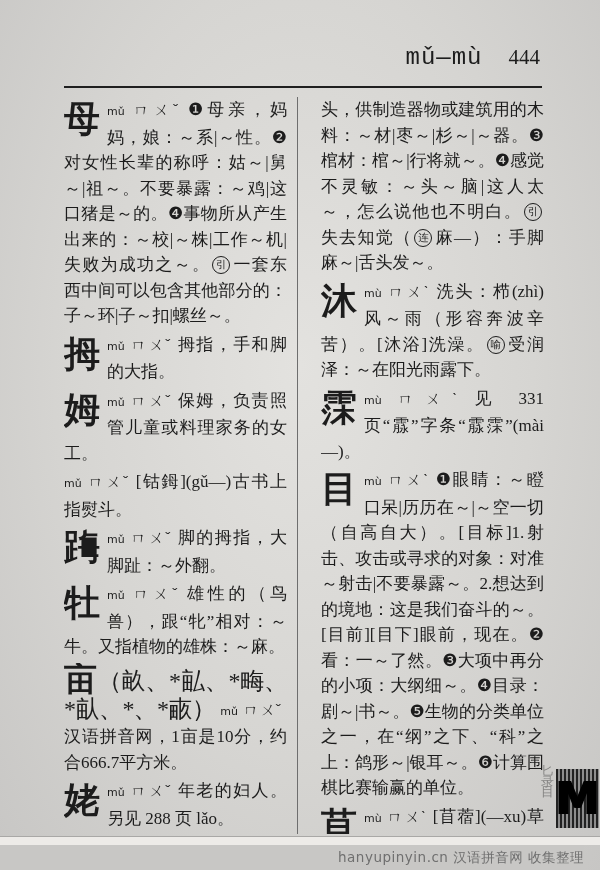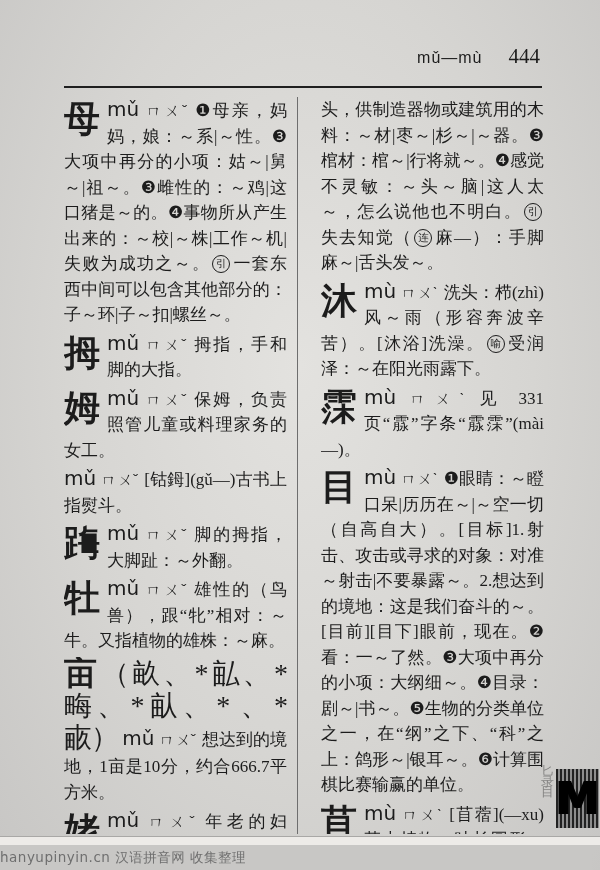--- a/index.html
+++ b/index.html
@@ -2,45 +2,45 @@
 <html><head>
 <meta charset="utf-8">
 <style>
   html,body{margin:0;padding:0;width:600px;height:870px;overflow:hidden;
     font-family:"Liberation Serif",serif;}
   .page{position:absolute;inset:0;
     background:radial-gradient(ellipse at 50% 42%, #e3e2df 0%, #d6d5d2 55%, #c7c6c4 100%);
     color:#1c1c1c;}
   
   .hdr{position:absolute;top:44px;right:60px;white-space:nowrap;}
-  .hdr-py{font-family:Liberation Sans, sans-serif;font-size:16px;letter-spacing:1px;color:#1d1d1d;}
+  .hdr-py{font-family:Liberation Mono, monospace;font-size:24px;letter-spacing:1px;color:#1d1d1d;}
   .hdr-num{font-size:21px;margin-left:22px;color:#1d1d1d;}
   .hdr-rule{position:absolute;top:86px;left:64px;right:58px;height:2px;background:#1f1f1f;}
   
   .cols{position:absolute;top:97px;left:64px;right:56px;bottom:36px;display:flex;overflow:hidden;}
   .col{width:50%;font-size:17px;line-height:25.5px;text-align:justify;overflow:hidden;}
   .col-left{padding-right:10px;}
   .col-right{border-left:1px solid #6e6e6e;padding-left:23px;}
   .entry{margin:0 0 3px 0;overflow:hidden;}
   .hw{float:left;font-size:36px;line-height:1.05;font-weight:700;margin:4px 7px 4px 0;
       font-family:"Liberation Serif",serif;}
   .hw-paren{font-size:28px;font-weight:400;letter-spacing:-2px;}
   .hw-inline{font-size:33px;font-weight:700;line-height:1;vertical-align:-3px;}
-  .variants{font-size:28px;font-weight:400;line-height:1.15;letter-spacing:-1px;vertical-align:-2px;}
+  .variants{font-size:24px;font-weight:400;line-height:1.15;letter-spacing:-1px;vertical-align:-2px;}
   .squeeze{display:inline-block;width:72px;transform:scaleX(.52);transform-origin:0 50%;
       margin-right:-36px;letter-spacing:-2px;}
-  .py{font-family:"DejaVu Sans",sans-serif;font-size:20px;margin-right:5px;}
+  .py{font-family:"DejaVu Sans",sans-serif;font-size:11px;margin-right:5px;}
   .zy{font-family:Liberation Sans, sans-serif;font-size:15.5px;margin-right:6px;}
   .circ{display:inline-block;width:16px;height:16px;line-height:16px;border:1px solid #1c1c1c;
       border-radius:50%;font-size:10.5px;text-align:center;vertical-align:2px;margin:0 2px;}
   
   .page-edge{position:absolute;left:0;right:0;bottom:33px;height:1px;background:#a9a8a6;}
   .footer-gap{position:absolute;left:0;right:0;bottom:25px;height:8px;background:#edebe8;}
-  .footer{position:absolute;left:0;right:8px;bottom:0;height:25px;background:#c8c7c5;
-      display:flex;align-items:center;justify-content:flex-start;}
+  .footer{position:absolute;left:0;right:16px;bottom:0;height:25px;background:#c8c7c5;
+      display:flex;align-items:center;justify-content:flex-end;}
   .footer span{font-family:"DejaVu Sans",sans-serif;font-size:13.5px;color:#6f6f6f;letter-spacing:.5px;}
   
   .tab{position:absolute;right:1px;top:769px;width:43px;height:59px;
       background:repeating-linear-gradient(to right,#222 0 2px,#8d8d8d 2px 4px);
       display:flex;align-items:center;justify-content:center;}
   .tab span{font-family:"DejaVu Sans",sans-serif;font-weight:900;font-size:44px;color:#000;
       text-shadow:1px 0 #000,-1px 0 #000;line-height:1;}
   .bleed{position:absolute;right:44px;top:754px;writing-mode:vertical-rl;
       font-size:13px;letter-spacing:11px;color:#4a4a4a;opacity:.55;}
 </style>
@@ -54,21 +54,21 @@
     <span class="hdr-num">444</span>
   </div>
   <div class="hdr-rule"></div>
 
   <div class="cols">
 
     <div class="col col-left">
 
       <p class="entry">
         <span class="hw">母</span>
-        <span class="py">mǔ</span><span class="zy">ㄇㄨˇ</span><span>❶母亲，妈妈，娘：～系|～性。❸大项中再分的小项：姑～|舅～|祖～。❸雌性的：～鸡|这口猪是～的。❹事物所从产生出来的：～校|～株|工作～机|失败为成功之～。</span><span class="circ">引</span><span>一套东西中间可以包含其他部分的：子～环|子～扣|螺丝～。</span>
+        <span class="py">mǔ</span><span class="zy">ㄇㄨˇ</span><span>❶母亲，妈妈，娘：～系|～性。❷对女性长辈的称呼：姑～|舅～|祖～。不要暴露：～鸡|这口猪是～的。❹事物所从产生出来的：～校|～株|工作～机|失败为成功之～。</span><span class="circ">引</span><span>一套东西中间可以包含其他部分的：子～环|子～扣|螺丝～。</span>
       </p>
 
       <p class="entry">
         <span class="hw">拇</span>
         <span class="py">mǔ</span><span class="zy">ㄇㄨˇ</span><span>拇指，手和脚的大指。</span>
       </p>
 
       <p class="entry">
         <span class="hw">姆</span>
         <span class="py">mǔ</span><span class="zy">ㄇㄨˇ</span><span>保姆，负责照管儿童或料理家务的女工。</span>
@@ -83,21 +83,21 @@
         <span class="py">mǔ</span><span class="zy">ㄇㄨˇ</span><span>脚的拇指，大脚趾：～外翻。</span>
       </p>
 
       <p class="entry">
         <span class="hw">牡</span>
         <span class="py">mǔ</span><span class="zy">ㄇㄨˇ</span><span>雄性的（鸟兽），跟“牝”相对：～牛。又指植物的雄株：～麻。</span>
       </p>
 
       <p class="entry">
         <span class="hw-inline">亩</span><span class="variants">（畝、*畆、*畮、*畒、*𤰻、*畞）</span>
-        <span class="py">mǔ</span><span class="zy">ㄇㄨˇ</span><span>想达到的境地，1亩是10分，约合666.7平方米。</span>
+        <span class="py">mǔ</span><span class="zy">ㄇㄨˇ</span><span>汉语拼音网，1亩是10分，约合666.7平方米。</span>
       </p>
 
       <p class="entry">
         <span class="hw">姥</span>
         <span class="py">mǔ</span><span class="zy">ㄇㄨˇ</span><span>年老的妇人。另见 288 页 lǎo。</span>
       </p>
 
     </div>
 
     <div class="col col-right">

